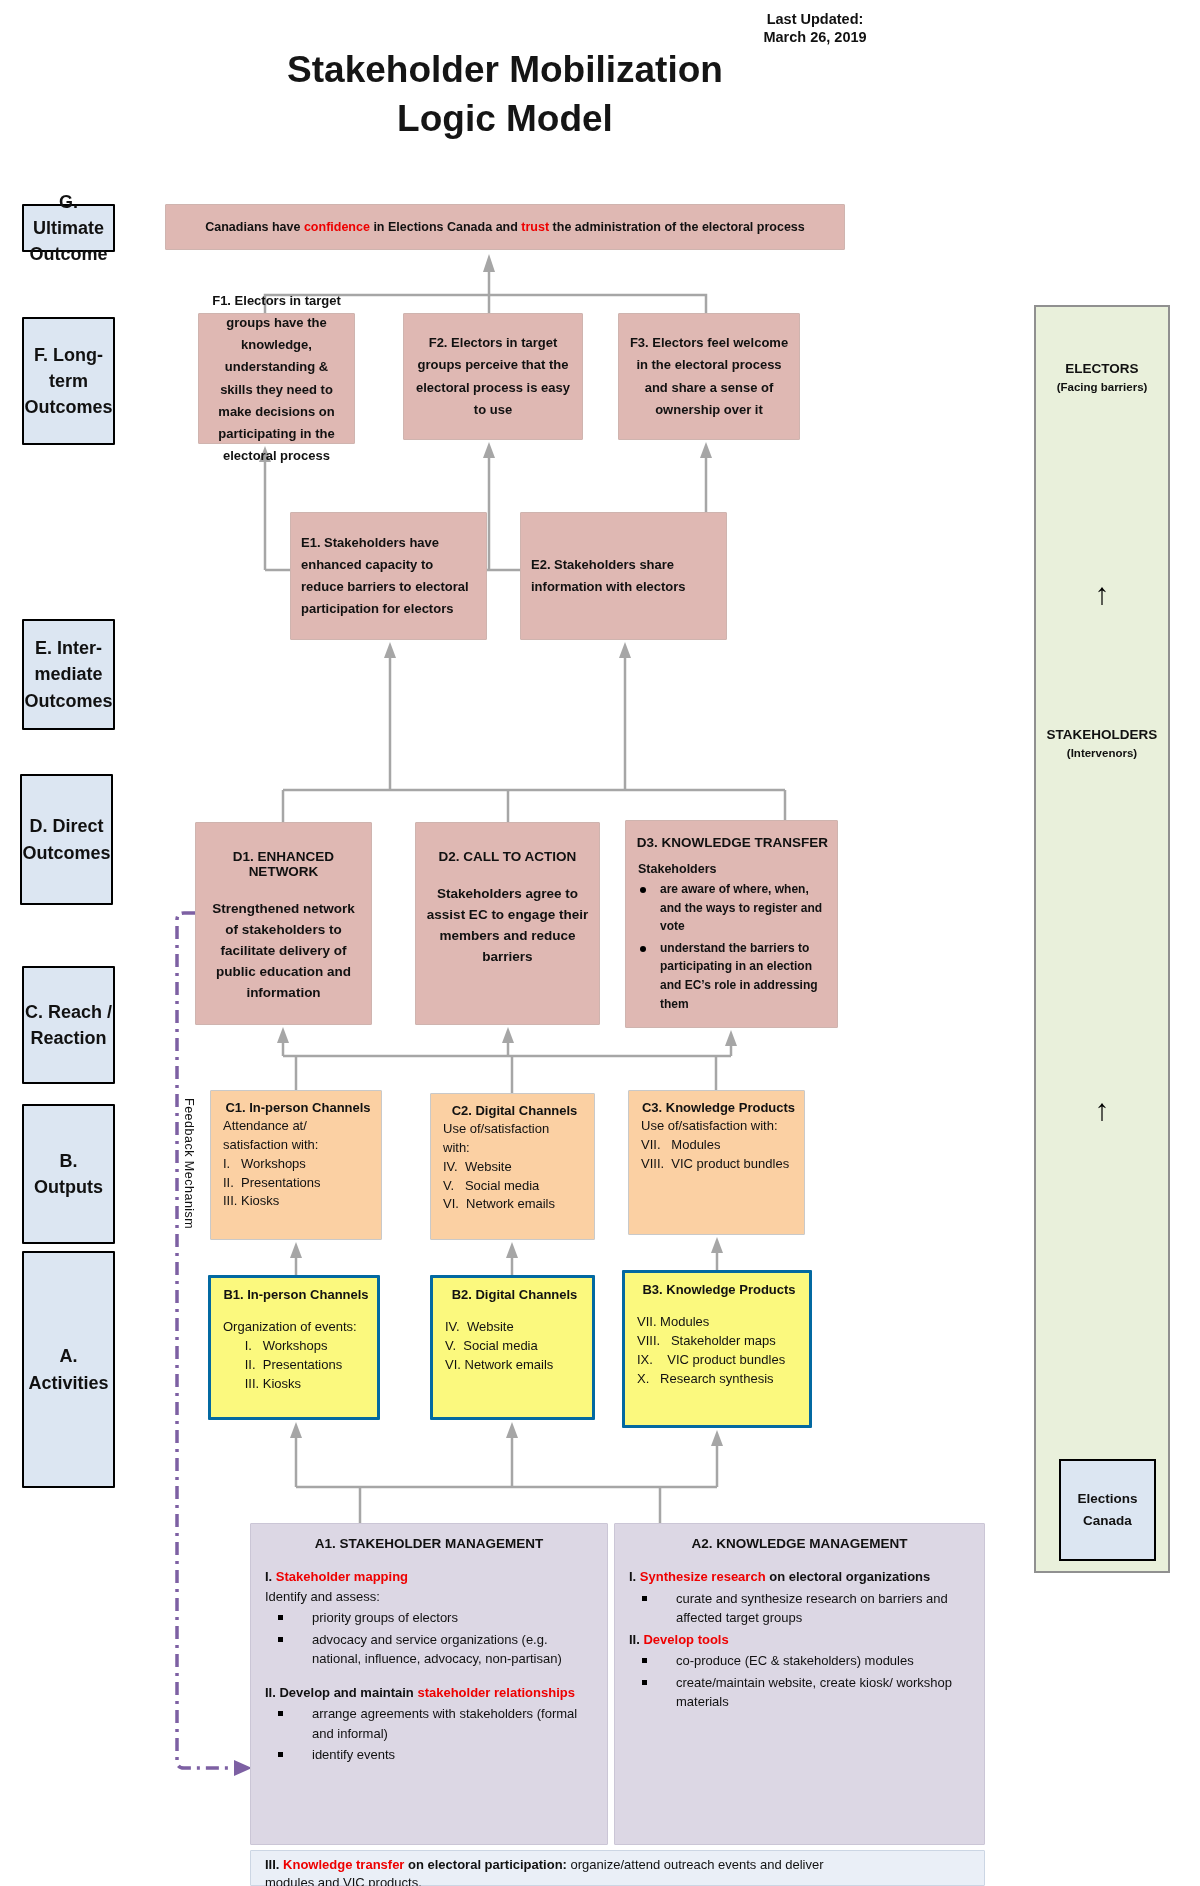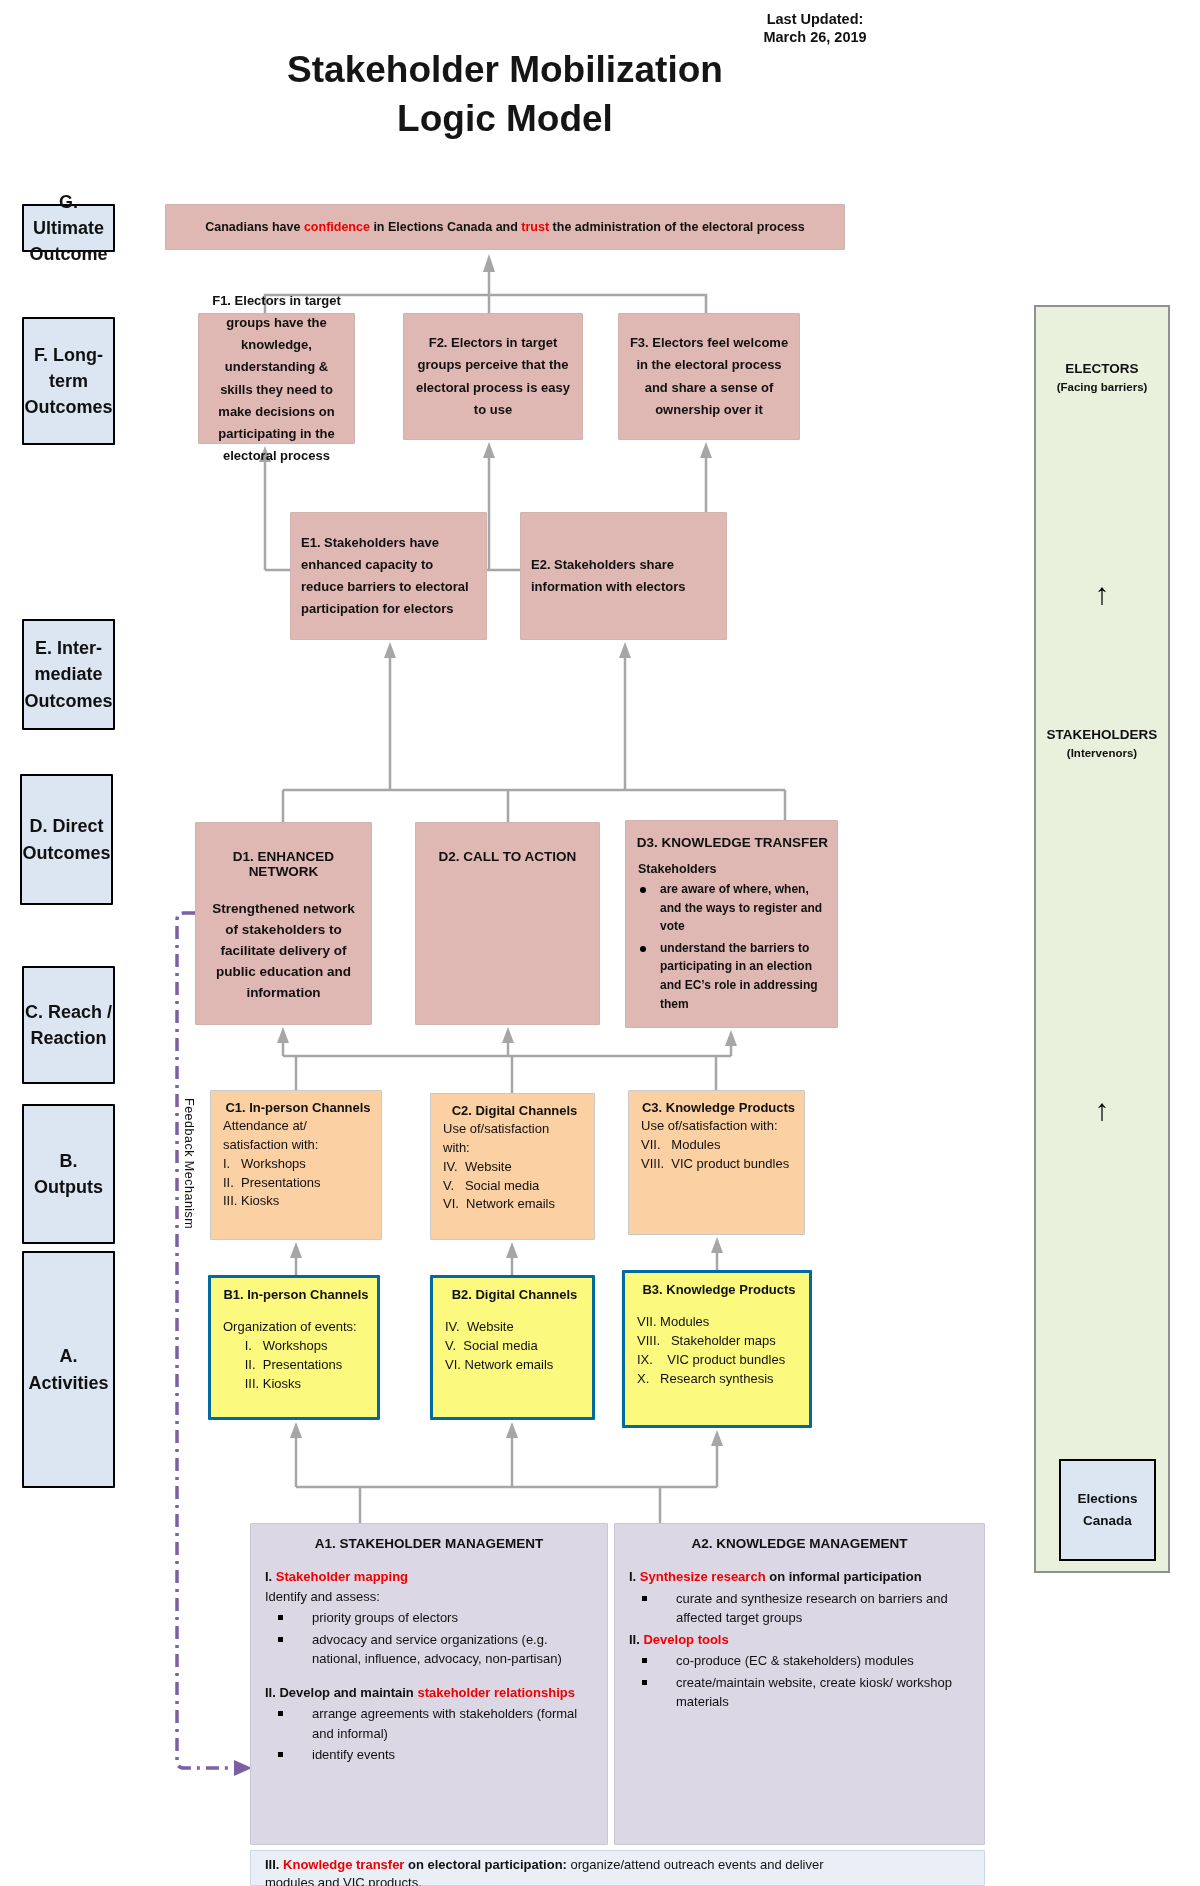--- a/index.html
+++ b/index.html
@@ -193,20 +193,21 @@
   <div class="abs bx pink center-flex" style="left:520px;top:512px;width:207px;height:128px;">
     <div class="etext">E2. Stakeholders share information with electors</div>
   </div>
 
   <div class="abs bx pink dbox" style="left:195px;top:822px;width:177px;height:203px;">
     <div class="dtitle">D1. ENHANCED NETWORK</div>
     <div class="dbody">Strengthened network of stakeholders to facilitate delivery of public education and information</div>
   </div>
   <div class="abs bx pink dbox" style="left:415px;top:822px;width:185px;height:203px;">
     <div class="dtitle">D2. CALL TO ACTION</div>
+    <div class="dbody">Stakeholders agree to assist EC to engage their members and reduce barriers</div>
   </div>
   <div class="abs bx pink d3box" style="left:625px;top:820px;width:213px;height:208px;">
     <div class="d3title">D3. KNOWLEDGE TRANSFER</div>
     <div class="d3intro">Stakeholders</div>
     <ul class="d3list">
       <li>are aware of where, when, and the ways to register and vote</li>
       <li>understand the barriers to participating in an election and EC’s role in addressing them</li>
     </ul>
   </div>
 
@@ -264,21 +265,21 @@
     </ul>
     <div class="aline s2"><span class="b">II. Develop and maintain </span><span class="b red">stakeholder relationships</span></div>
     <ul class="alist">
       <li>arrange agreements with stakeholders (formal and informal)</li>
       <li>identify events</li>
     </ul>
   </div>
 
   <div class="abs bx lav apanel" style="left:614px;top:1523px;width:371px;height:322px;">
     <div class="ahead">A2. KNOWLEDGE MANAGEMENT</div>
-    <div class="aline"><span class="b">I. </span><span class="b red">Synthesize research</span><span class="b"> on informal participation</span></div>
+    <div class="aline"><span class="b">I. </span><span class="b red">Synthesize research</span><span class="b"> on electoral organizations</span></div>
     <ul class="alist">
       <li>curate and synthesize research on barriers and affected target groups</li>
     </ul>
     <div class="aline"><span class="b">II. </span><span class="b red">Develop tools</span></div>
     <ul class="alist">
       <li>co-produce (EC &amp; stakeholders) modules</li>
       <li>create/maintain website, create kiosk/ workshop materials</li>
     </ul>
   </div>
 

